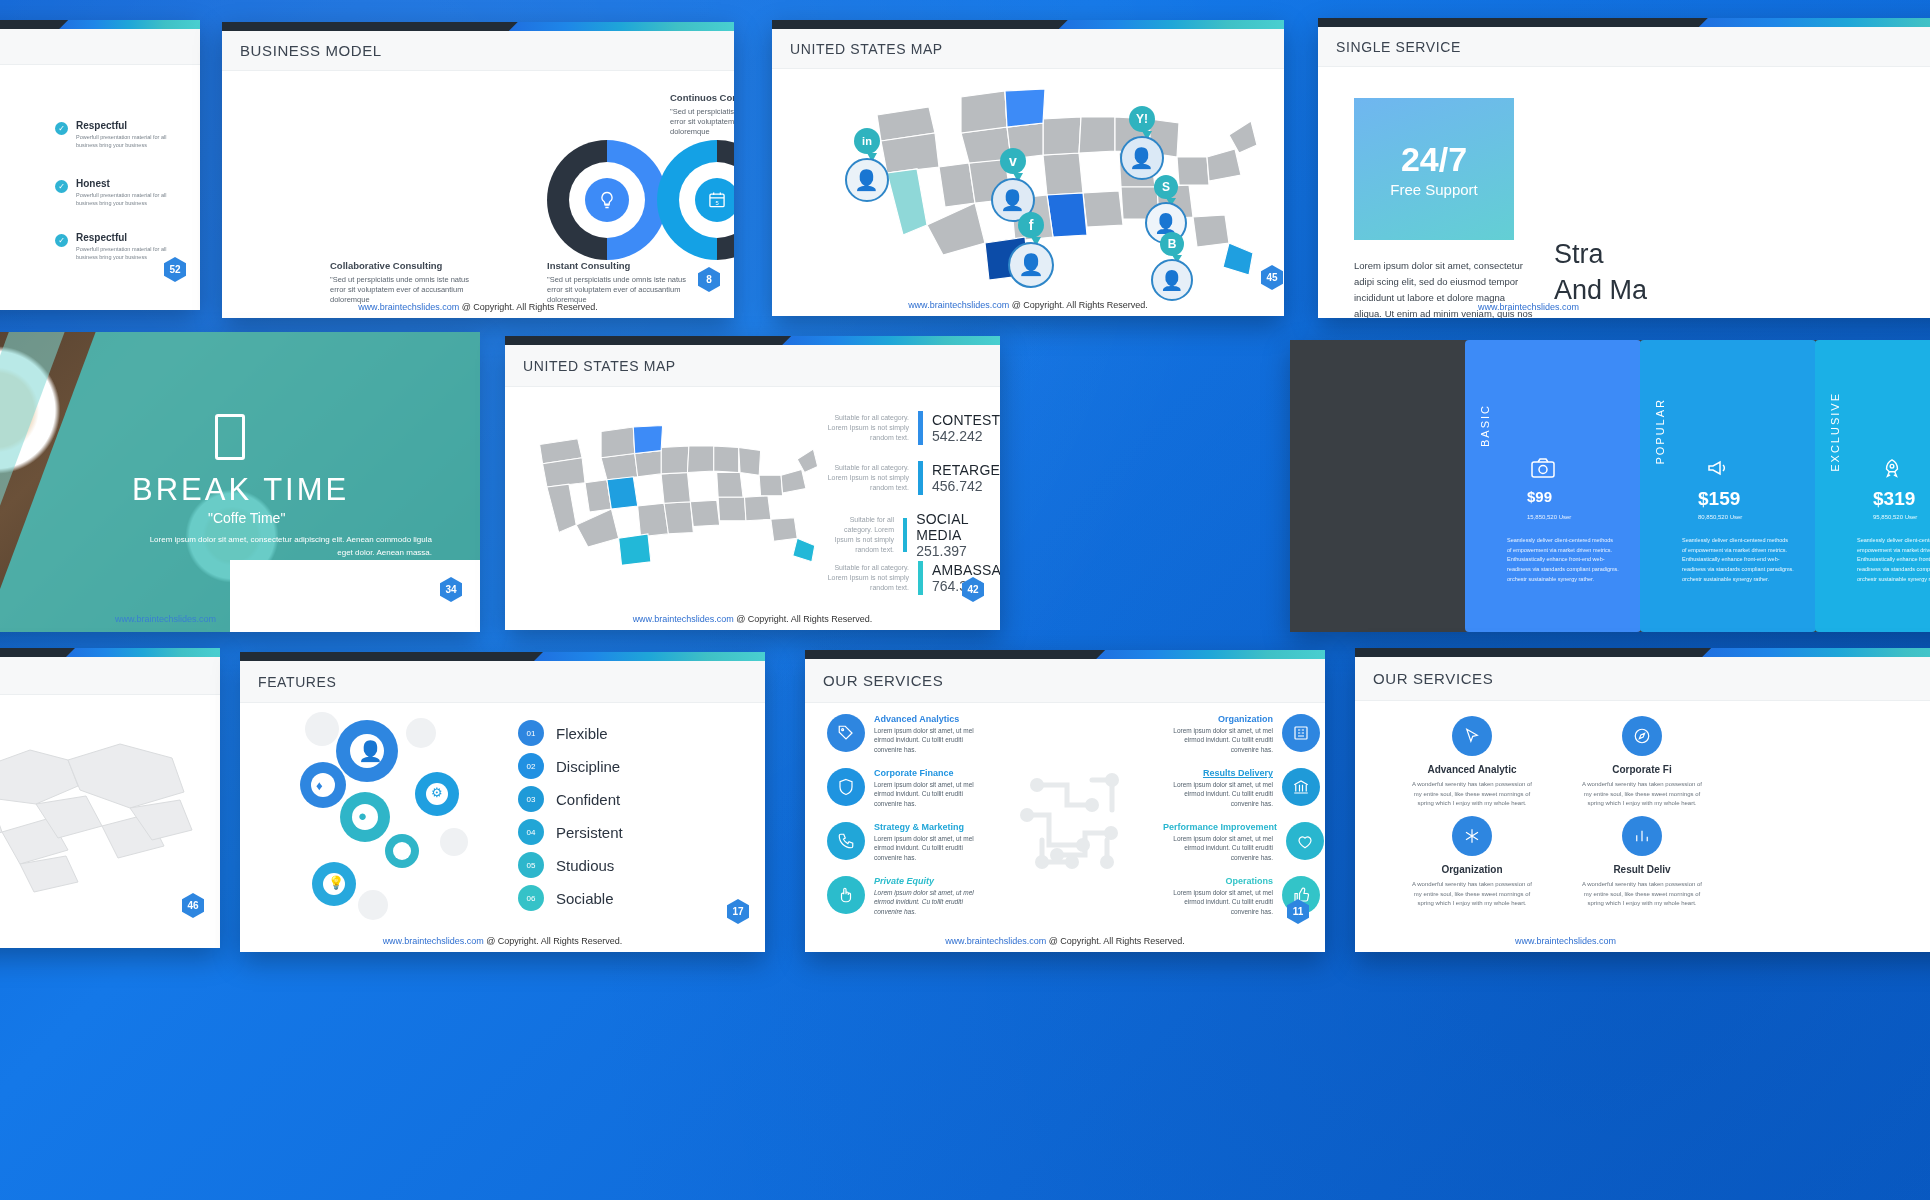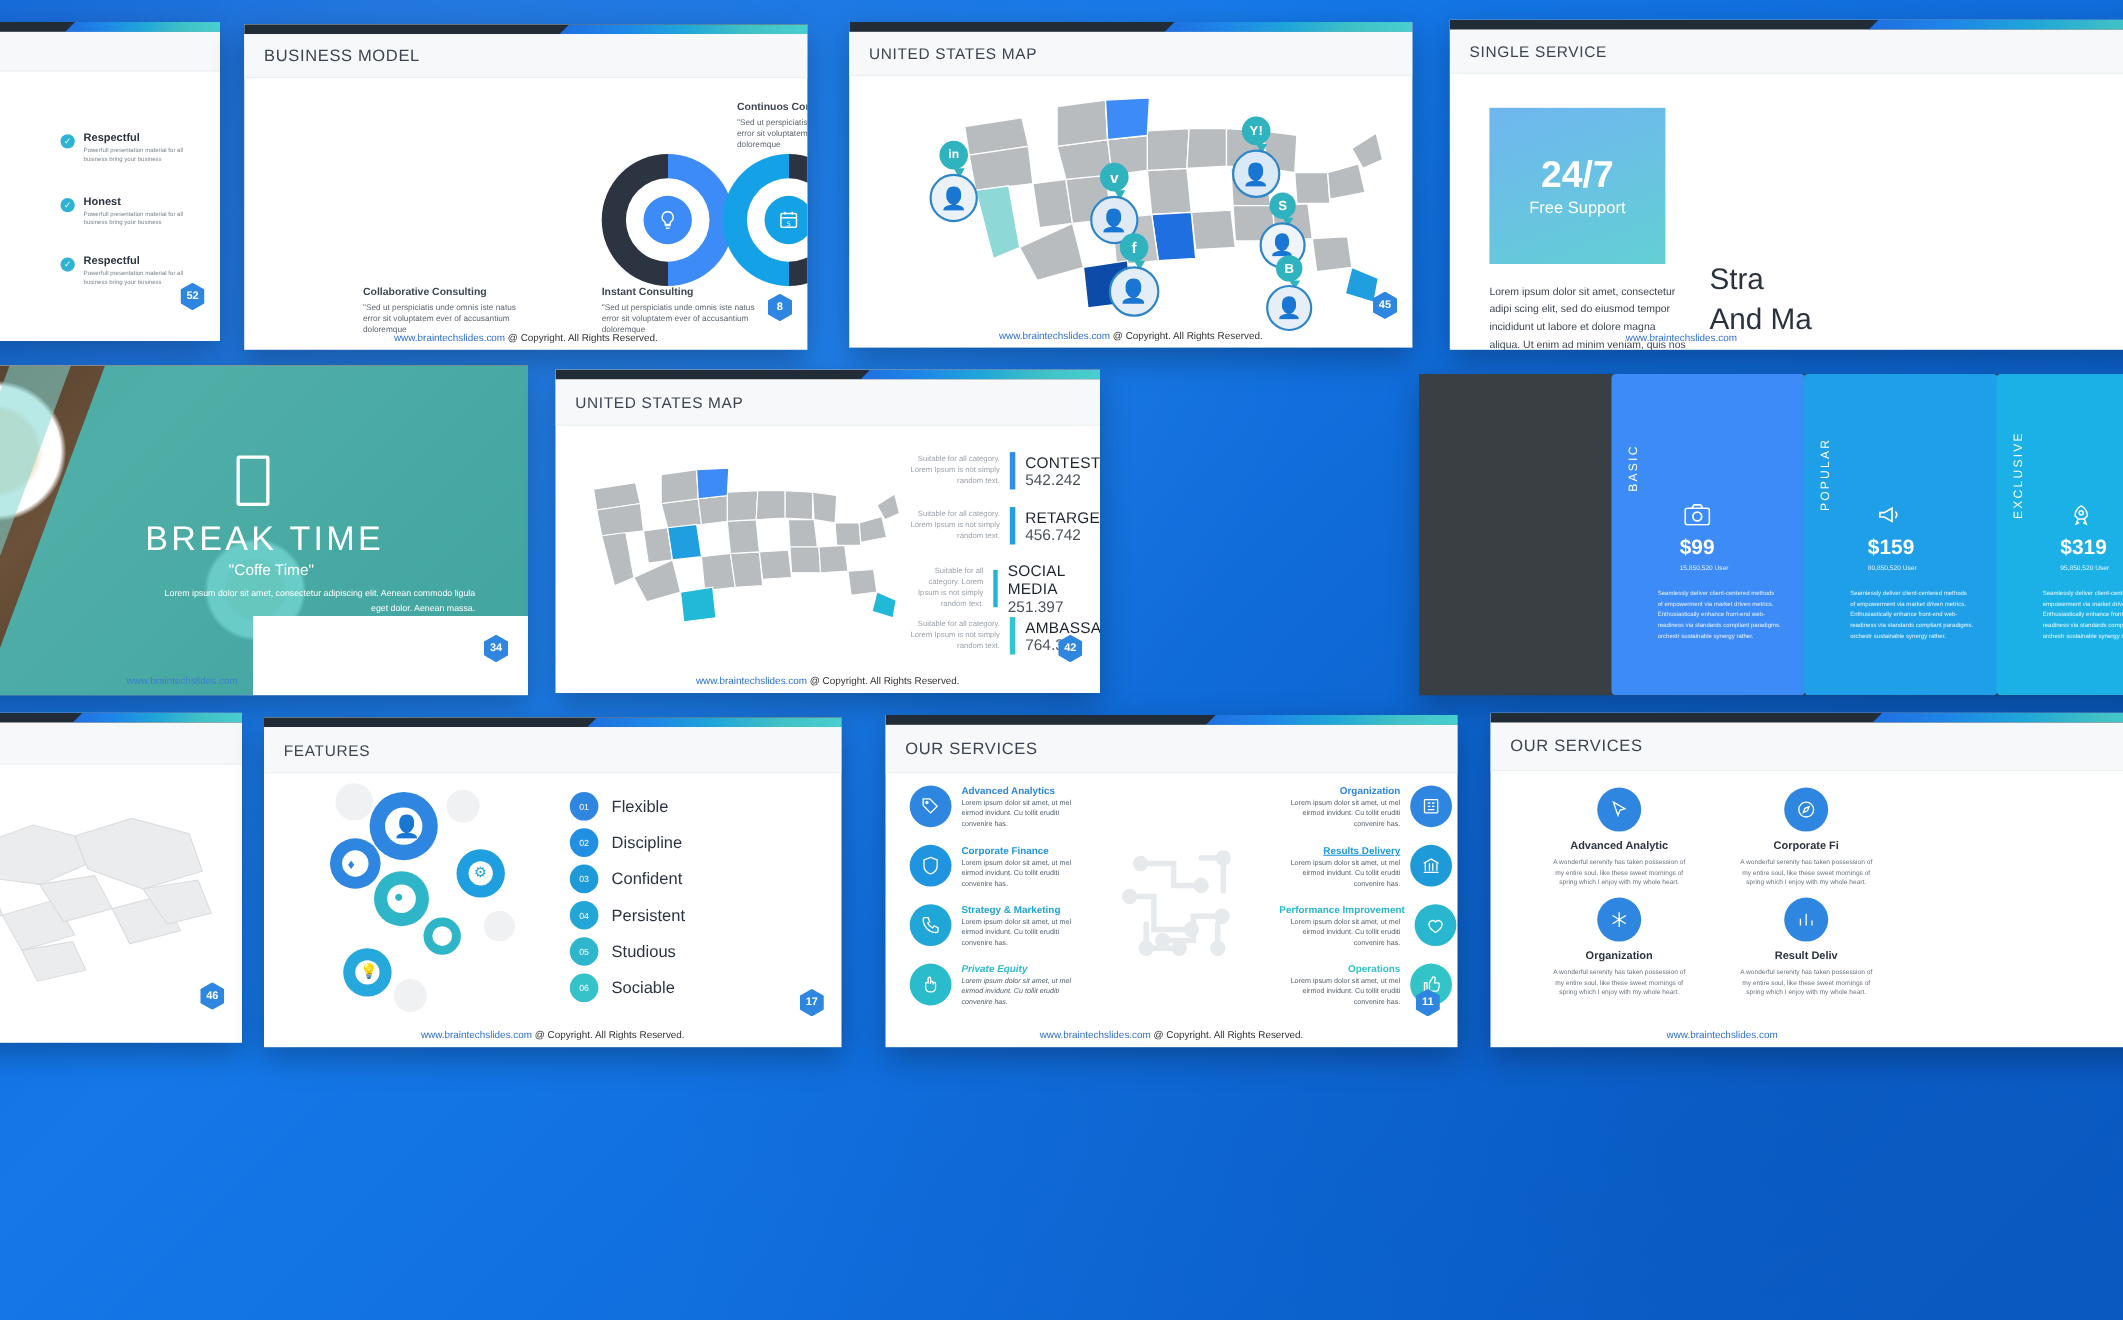--- a/index.html
+++ b/index.html
@@ -207,21 +207,21 @@
     <div style="width:24px;height:24px;border-radius:50%;background:#2fb3bf;color:#fff;font-size:12px;font-weight:bold;display:flex;align-items:center;justify-content:center;">S</div>
     <div style="width:0;height:0;border-left:5px solid transparent;border-right:5px solid transparent;border-top:8px solid #2fb3bf;margin:-1px auto 0;"></div>
     <div style="width:42px;height:42px;border-radius:50%;background:#eef4fa;border:2px solid #2e86c8;margin:-4px 0 0 -9px;display:flex;align-items:center;justify-content:center;font-size:19px;color:#4e5862;">👤</div>
   </div>
   <div class="pin" style="left:388px;top:212px;">
     <div style="width:24px;height:24px;border-radius:50%;background:#2fb3bf;color:#fff;font-size:12px;font-weight:bold;display:flex;align-items:center;justify-content:center;">B</div>
     <div style="width:0;height:0;border-left:5px solid transparent;border-right:5px solid transparent;border-top:8px solid #2fb3bf;margin:-1px auto 0;"></div>
     <div style="width:42px;height:42px;border-radius:50%;background:#e6eff8;border:2px solid #2e86c8;margin:-4px 0 0 -9px;display:flex;align-items:center;justify-content:center;font-size:19px;color:#4e5862;">👤</div>
   </div>
 
-  <div class="pagehex" style="right:14px;bottom:26px;">45</div>
+  <div class="pagehex" style="right:1px;bottom:26px;">45</div>
   <div class="footer" style="bottom:6px;">
     <a>www.braintechslides.com</a><span> @ Copyright. All Rights Reserved.</span>
   </div>
 </div>
 
 <div class="slide" style="left:1318px;top:18px;width:680px;height:300px;">
   <div class="topbar">
       <div class="grad"></div>
     </div>
   <div class="head" style="height:40px;display:flex;align-items:center;padding-left:18px;">
@@ -350,21 +350,21 @@
 
   <div class="pricecard" style="left:175px;top:0;width:176px;height:292px;background:#3d8bf7;">
     <div class="vert" style="position:absolute;left:14px;top:64px;">BASIC</div>
     <div style="position:absolute;left:66px;top:118px;">
       <svg width="24" height="20" viewBox="0 0 24 20" fill="none" stroke="#fff" stroke-width="1.5">
           <rect x="1" y="4" width="22" height="15" rx="2"></rect>
           <circle cx="12" cy="11.5" r="4"></circle>
           <path d="M7 4l2-3h6l2 3"></path>
         </svg>
     </div>
-    <div style="position:absolute;left:62px;top:148px;color:#fff;font-size:19px;font-weight:bold;">$99</div>
+    <div style="position:absolute;left:62px;top:148px;color:#fff;font-size:15px;font-weight:bold;">$99</div>
     <div style="position:absolute;left:62px;top:174px;color:#e8f2ff;font-size:6px;">15,850,520 User</div>
     <div style="position:absolute;left:42px;top:196px;width:112px;color:#eaf3ff;font-size:5.5px;line-height:1.75;">Seamlessly deliver client-centered methods of empowerment  via market driven metrics. Enthusiastically enhance front-end web-readiness via standards compliant paradigms. orchestr sustainable synergy rather.</div>
   </div>
 
   <div style="position:absolute;left:351px;top:0;width:115px;height:292px;background:#3b4450;"></div>
 
   <div class="pricecard" style="left:350px;top:0;width:176px;height:292px;background:#1e9fe8;">
     <div class="vert" style="position:absolute;left:14px;top:58px;">POPULAR</div>
     <div style="position:absolute;left:66px;top:118px;">
       <svg width="24" height="20" viewBox="0 0 24 20" fill="none" stroke="#fff" stroke-width="1.5">

